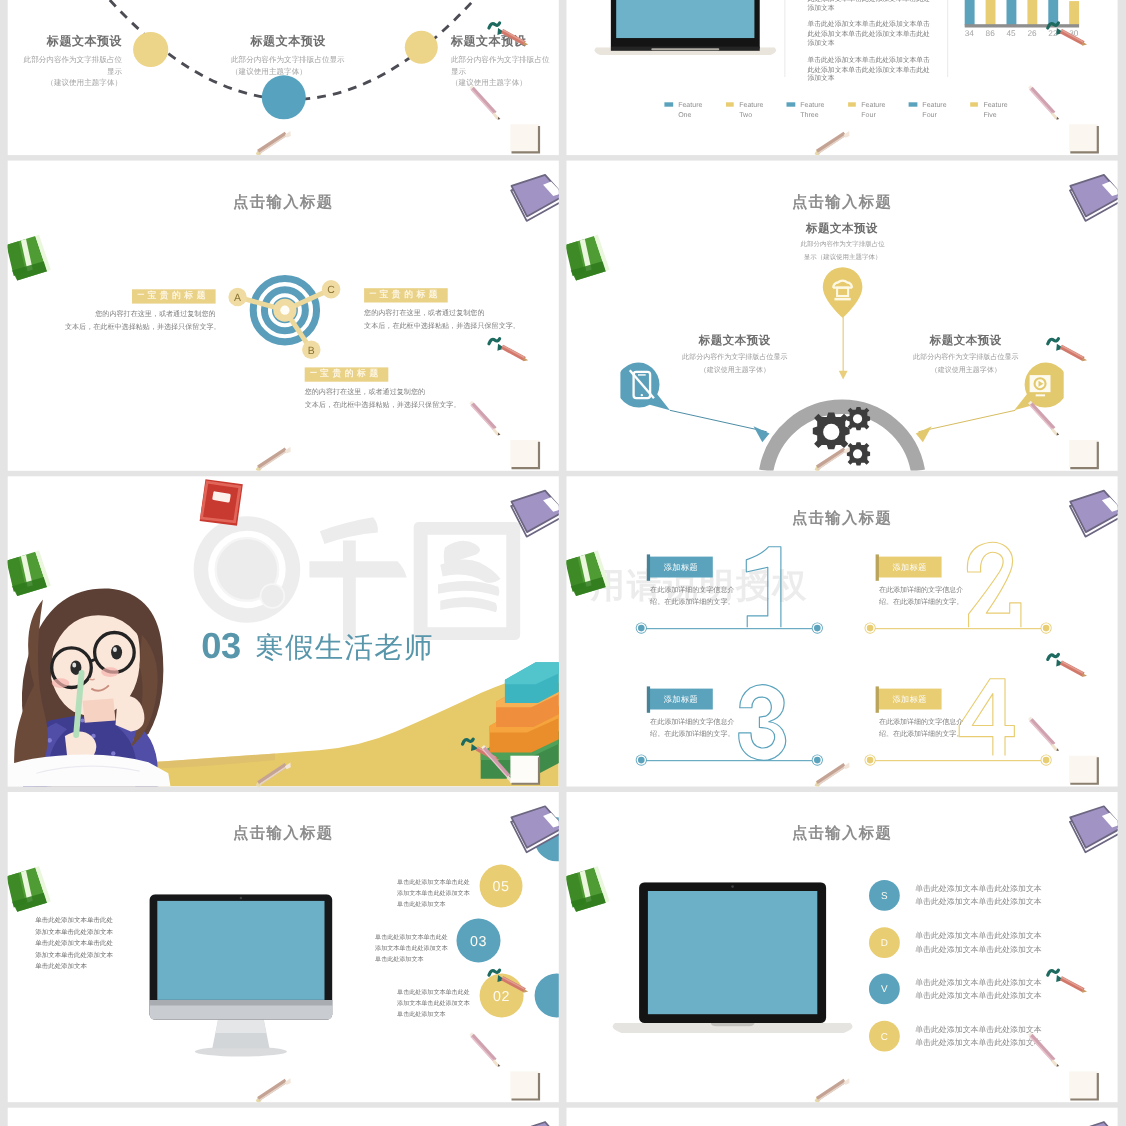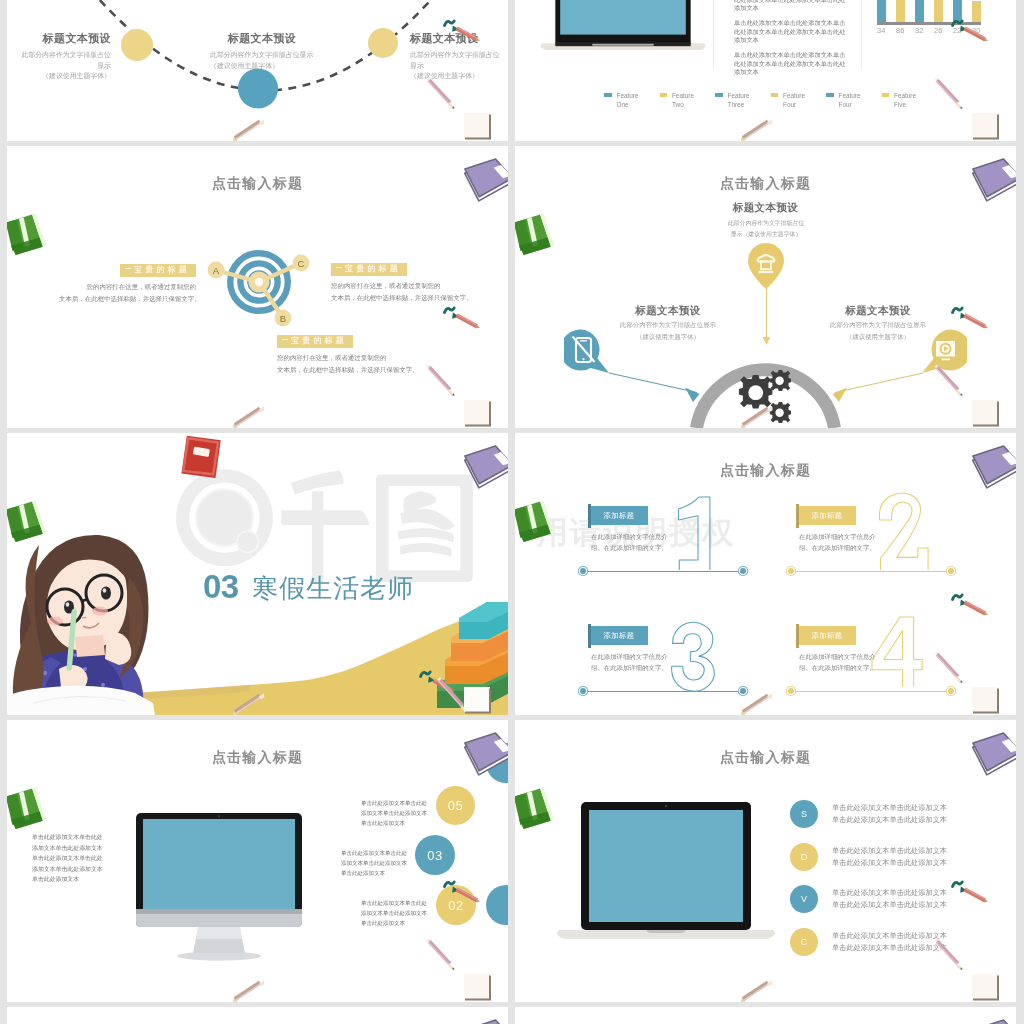--- a/index.html
+++ b/index.html
@@ -69,21 +69,21 @@
   .s6-rule{position:absolute;left:10px;top:79px;width:165px;height:1.4px;}
   .s6-dot{position:absolute;top:76px;width:6px;height:6px;border-radius:50%;
           box-shadow:0 0 0 1.3px #fff, 0 0 0 2.1px currentColor;}
   .s6-dl{left:7.5px;}
   .s6-dr{left:167.5px;}
   .s6-num{position:absolute;left:92px;top:5px;width:85px;height:74px;overflow:visible;}
   .s6-num svg{display:block;overflow:visible;}
   .s6-num .dg{fill:none;stroke-width:1.25;stroke-linejoin:round;stroke-linecap:butt;}
   .sr{position:absolute;width:1px;height:1px;overflow:hidden;clip:rect(0 0 0 0);color:transparent;}
   
-  .s5-head{position:absolute;left:196px;top:135px;white-space:nowrap;}
+  .s5-head{position:absolute;left:176px;top:135px;white-space:nowrap;}
   .s5-num{font-size:33px;font-weight:700;color:#5896ab;letter-spacing:-.5px;
           font-family:"Liberation Sans",sans-serif;vertical-align:-1px;}
   .s5-t{font-size:26px;color:#5896ab;letter-spacing:1px;margin-left:9px;}
   .s5-sub{position:absolute;left:185px;top:172px;width:226px;font-size:7.6px;
           color:#6f9db0;line-height:1.9;letter-spacing:0;}
   
   .s2-panel{position:absolute;left:198px;top:-20px;width:149px;height:231px;
             border-left:1px solid #ececec;border-right:1px solid #ececec;
             box-sizing:border-box;padding:0 20px;}
   .s2-ptext{position:absolute;left:219px;top:128px;width:113px;}
@@ -193,21 +193,21 @@
             <i style="height:100.0%;background:#e8cd72"></i>
             <i style="height:59.3%;background:#5ba3bd"></i>
             <i style="height:79.6%;background:#e8cd72"></i>
             <i style="height:48.1%;background:#5ba3bd"></i>
             <i style="height:37.0%;background:#e8cd72"></i>
           </div>
         <div class="s2-axis"></div>
         <div class="s2-ticks">
             <span>34</span>
             <span>86</span>
-            <span>32</span>
+            <span>45</span>
             <span>26</span>
             <span>22</span>
             <span>30</span>
           </div>
       </div>
       <div class="s2-legend">
           <span class="lg">
        <i class="sw" style="background:#5ba3bd"></i>
        <span class="lt">Feature<br>One</span>
      </span>

